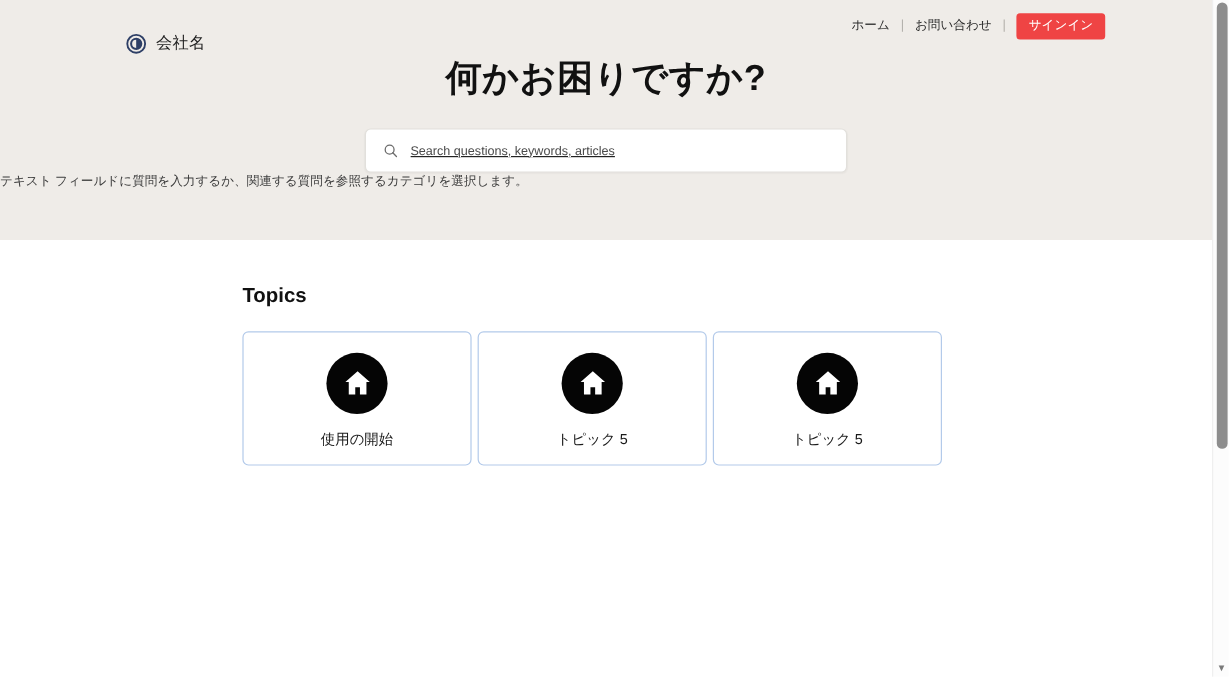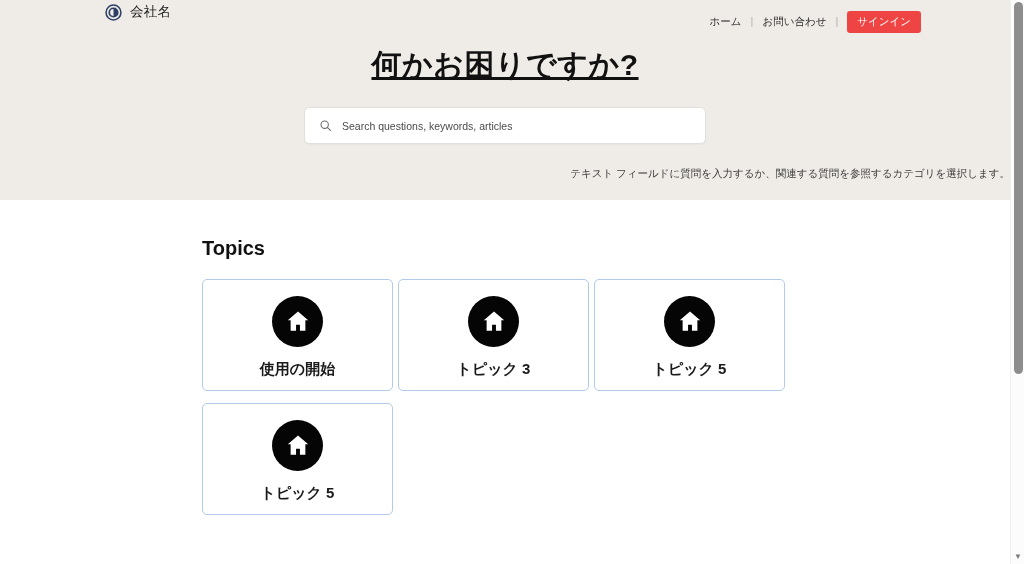--- a/index.html
+++ b/index.html
@@ -38,21 +38,21 @@
 
   .topbar {
     position: relative;
     height: 44px;
     width: 100%;
   }
 
   .brand {
     position: absolute;
     left: 105px;
-    top: 3px;
+    top: 27px;
     display: flex;
     align-items: center;
     gap: 8px;
   }
   .brand-mark {
     width: 17px;
     height: 17px;
     display: block;
   }
   .brand-name {
@@ -95,21 +95,20 @@
     line-height: 1;
   }
 
   .hero-title {
     text-align: center;
     font-size: 30px;
     font-weight: bold;
     color: #111111;
     letter-spacing: .5px;
     margin-top: 1px;
-    text-decoration: underline;
   }
 
   
   .search-wrap {
     margin: 21px auto 0;
     width: 402px;
     height: 37px;
     background: #ffffff;
     border: 1px solid #e2e0dc;
     border-radius: 5px;
@@ -126,42 +125,42 @@
     opacity: .72;
   }
   .search-input {
     border: none;
     outline: none;
     flex: 1;
     font-family: inherit;
     font-size: 10.5px;
     color: #222;
     background: transparent;
+    text-decoration: underline;
   }
   .search-input::placeholder { color: #4a4a4a; }
 
   .hero-sub {
-    text-align: right;
+    text-align: left;
     font-size: 10.5px;
     color: #3b3b3b;
-    margin-top: 23px;
   }
 
   
   .main {
     width: 1010px;
     background: #ffffff;
     padding-top: 37px;
   }
   .content {
     width: 586px;
     margin-left: 202px;
   }
   .section-title {
-    font-size: 20px;
+    font-size: 17px;
     font-weight: bold;
     color: #111111;
     margin-bottom: 19px;
   }
 
   .topic-grid {
     display: grid;
     grid-template-columns: repeat(3, 191px);
     gap: 12px 5px;
     justify-content: start;
@@ -184,24 +183,23 @@
     height: 51px;
     border-radius: 50%;
     background: #050505;
     display: flex;
     align-items: center;
     justify-content: center;
     margin-bottom: 13px;
   }
   .topic-icon svg { width: 26px; height: 26px; display: block; }
   .topic-label {
-    font-size: 15px;
+    font-size: 12px;
     color: #1a1a1a;
     text-align: left;
-    font-weight: bold;
   }
 
   
   .scrollbar {
     position: absolute;
     right: 0;
     top: 0;
     width: 14px;
     height: 564px;
     background: #fcfcfc;
@@ -280,28 +278,20 @@
         <div class="topic-card">
           <div class="topic-icon">
             <svg viewBox="0 0 24 24">
               <path d="M12 3.2 2.6 11.4h2.6V21h5.0v-5.6h3.6V21h5.0v-9.6h2.6z" fill="#ffffff"></path>
             </svg>
           </div>
           <div class="topic-label">使用の開始</div>
         </div>
 
 
-        <div class="topic-card">
-          <div class="topic-icon">
-            <svg viewBox="0 0 24 24">
-              <path d="M12 3.2 2.6 11.4h2.6V21h5.0v-5.6h3.6V21h5.0v-9.6h2.6z" fill="#ffffff"></path>
-            </svg>
-          </div>
-          <div class="topic-label">トピック 3</div>
-        </div>
 
         <div class="topic-card">
           <div class="topic-icon">
             <svg viewBox="0 0 24 24">
               <path d="M12 3.2 2.6 11.4h2.6V21h5.0v-5.6h3.6V21h5.0v-9.6h2.6z" fill="#ffffff"></path>
             </svg>
           </div>
           <div class="topic-label">トピック 5</div>
         </div>
 

